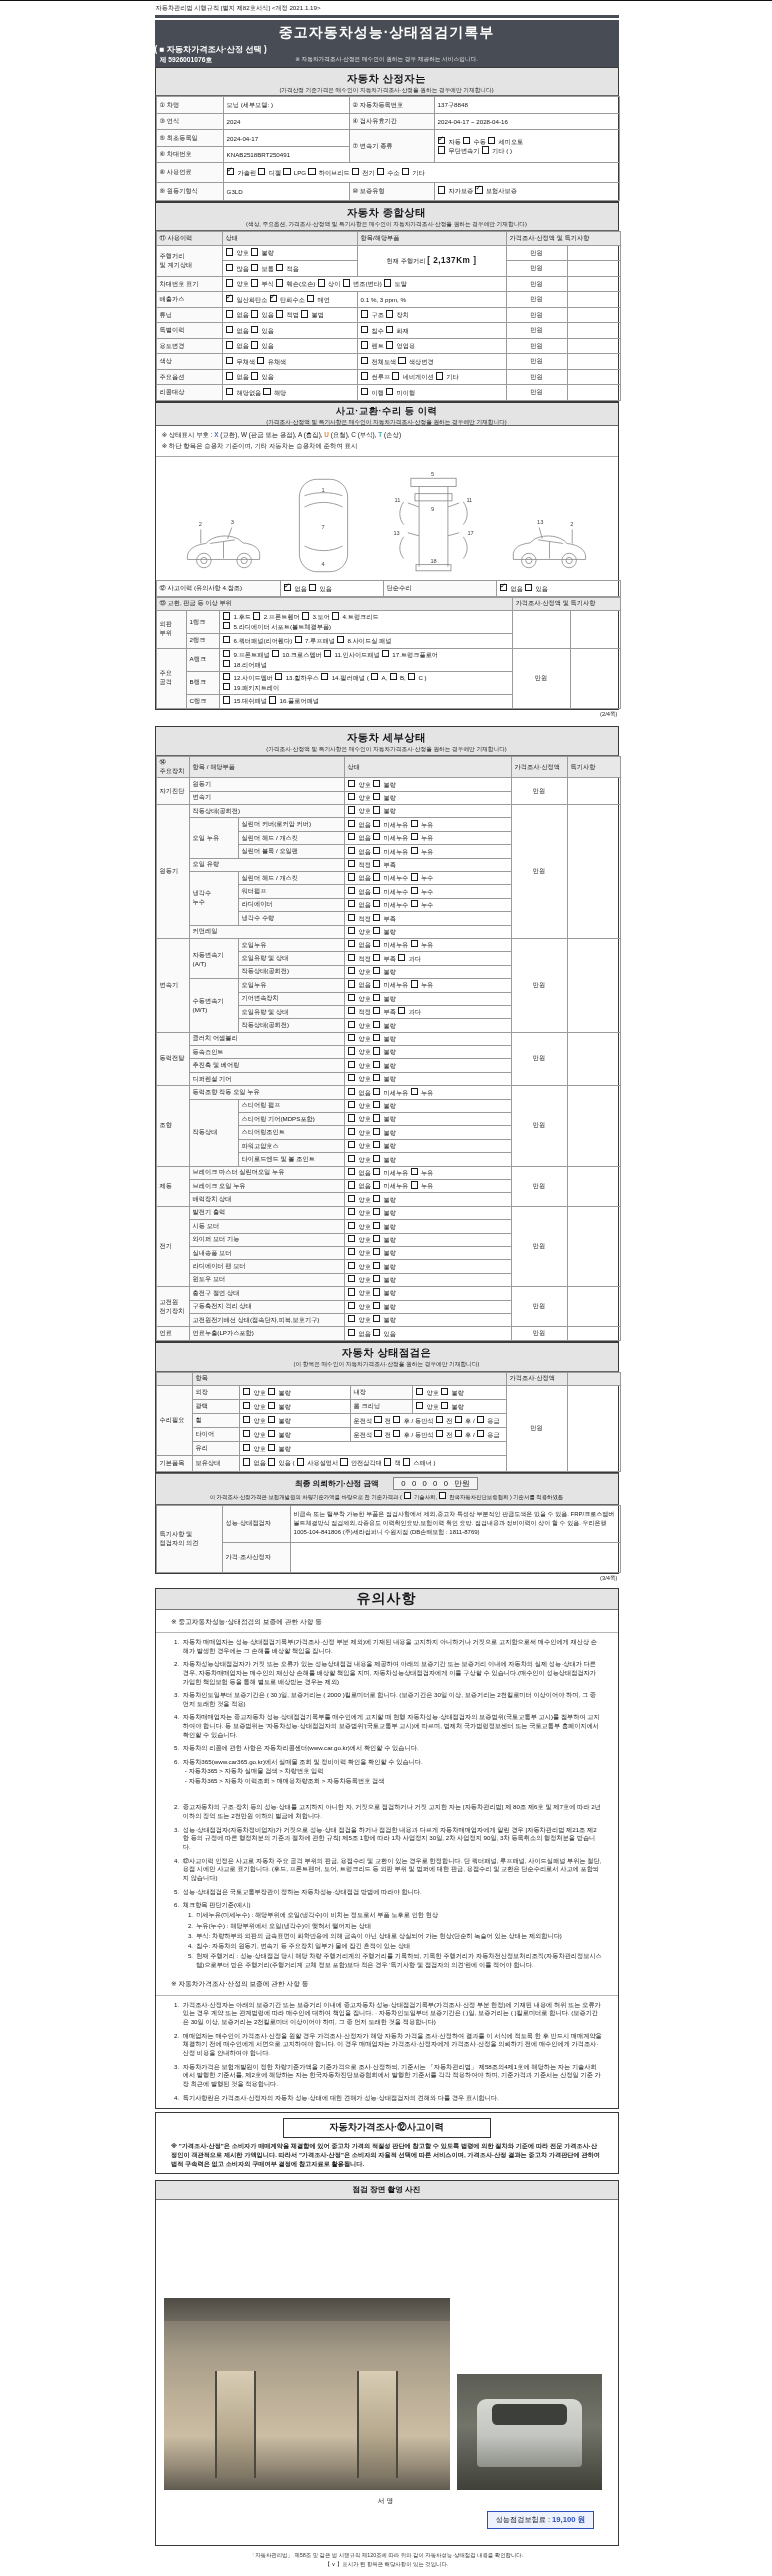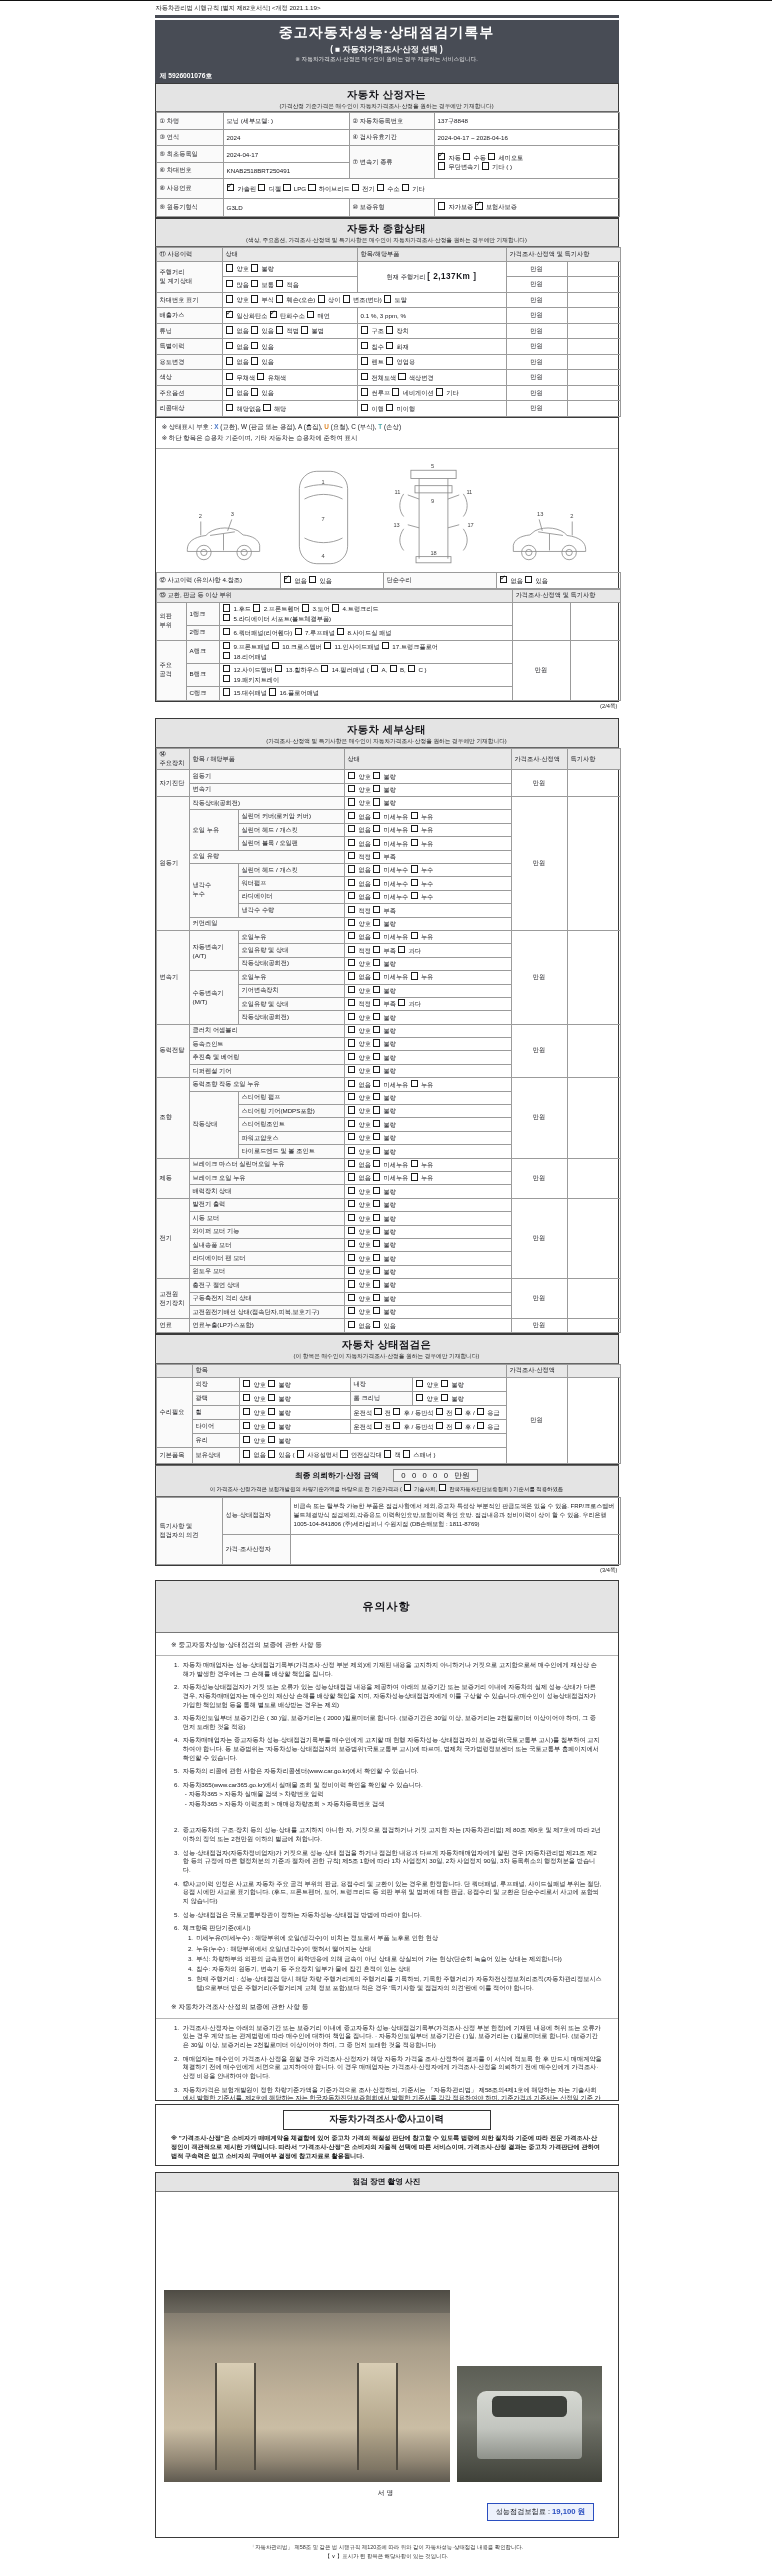--- a/index.html
+++ b/index.html
@@ -5,24 +5,24 @@
   html,body{margin:0;padding:0;}
   body{
     width:773px;height:2576px;overflow:hidden;background:#ffffff;
     font-family:"Liberation Sans","DejaVu Sans",sans-serif;color:#15151a;
     border-top:1px solid #111;box-sizing:border-box;
   }
   .doc{width:464px;margin:0 auto;}
   .topnote{font-size:6.2px;color:#222;padding:3.1px 1px 2.6px 1px;height:8.8px;}
 
   
-  .titleblock{background:#484c55;color:#fff;height:68px;position:relative;box-sizing:border-box;padding-top:8.2px;}
+  .titleblock{background:#484c55;color:#fff;height:52px;position:relative;box-sizing:border-box;padding-top:8.2px;}
   .titleblock .innerline{position:absolute;top:2.6px;left:0;right:0;height:1.5px;background:#fff;}
   .tb-title{text-align:center;font-size:14px;font-weight:bold;letter-spacing:1px;}
-  .tb-sub{text-align:center;font-size:8.2px;font-weight:bold;margin-top:2.1px;}
+  .tb-sub{text-align:left;font-size:8.2px;font-weight:bold;margin-top:2.1px;}
   .tb-note{text-align:center;font-size:5.7px;color:#e8e8e8;margin-top:1.5px;}
   .tb-no{position:absolute;left:5.2px;bottom:2.1px;font-size:6.7px;font-weight:bold;}
 
   
   .band{background:#e4e4e4;border:1px solid #3a3a3a;border-bottom:0.5px solid #666;
         text-align:center;box-sizing:border-box;padding-top:3.6px;}
   .band .h{font-size:10.3px;font-weight:bold;letter-spacing:0.5px;}
   .band .sub{font-size:5.7px;margin-top:1px;color:#222;}
   .boxed{border:1px solid #3a3a3a;border-top:none;box-sizing:border-box;background:#fff;}
 
@@ -48,22 +48,22 @@
   
   .finalband{background:#e4e4e4;border:1px solid #3a3a3a;border-top:0.5px solid #666;border-bottom:0.5px solid #666;
       box-sizing:border-box;height:32px;text-align:center;padding-top:3.6px;}
   .fp-line1{font-size:7.7px;font-weight:bold;}
   .fp-amount{display:inline-block;background:#f4f4f4;border:0.5px solid #888;padding:0.5px 7.2px;margin-left:12px;
       font-size:7.7px;letter-spacing:2.1px;font-weight:normal;}
   .fp-note{font-size:5.4px;margin-top:2.1px;}
 
   
   .notice-box{border:1px solid #3a3a3a;box-sizing:border-box;height:521px;overflow:hidden;background:#fff;}
-  .notice-title{background:#e4e4e4;border-bottom:0.5px solid #777;text-align:center;font-size:11px;font-weight:bold;
-      padding:18px 0;letter-spacing:1px;}
+  .notice-title{background:#e4e4e4;border-bottom:0.5px solid #777;text-align:center;font-size:14px;font-weight:bold;
+      padding:1px 0;letter-spacing:1px;}
   .notice-inner{padding:2.1px 13.4px 5.2px 13.4px;}
   .nheading{border-bottom:0.5px solid #b5b5b5;margin:0 -13.4px;padding:5.7px 15.5px;font-size:6.7px;}
   .ngap{height:8.2px;}
   .nitem{display:flex;gap:3.6px;margin:4.6px 2.1px;font-size:6.2px;line-height:1.42;}
   .nnum{min-width:8.2px;text-align:right;}
   .nbullet{margin:1px 0 0 2.1px;}
   .nsub{margin:1.5px 0 0 4.1px;display:flex;gap:3.1px;}
   .nsubnum{min-width:6.2px;text-align:right;}
 
   
@@ -248,20 +248,24 @@
            <th>리콜대상</th>
            <td><span class="cb"></span> 해당없음   <span class="cb"></span> 해당</td>
            <td><span class="cb"></span> 이행   <span class="cb"></span> 미이행</td>
            <td class="c">만원</td>
             <td></td>
          </tr>
         </tbody>
     </table>
   </div>
 
+  <div class="band" style="height:24px;padding-top:2.1px;">
+    <div class="h" style="font-size:9.3px;">사고·교환·수리 등 이력</div>
+    <div class="sub">(가격조사·산정액 및 특기사항은 매수인이 자동차가격조사·산정을 원하는 경우에만 기재합니다)</div>
+  </div>
   <div class="boxed">
     <div class="legendwrap">
       <div id="legend-line1"><span>※ 상태표시 부호 : </span><span style="color: rgb(74, 120, 200); font-weight: bold;">X</span><span> (교환),  W (판금 또는 용접),  A (흠집),  </span><span style="color: rgb(224, 136, 42); font-weight: bold;">U</span><span> (요철),  C (부식),  </span><span style="color: rgb(73, 168, 168); font-weight: bold;">T</span><span> (손상)</span></div>
       <div>※ 하단 항목은 승용차 기준이며, 기타 자동차는 승용차에 준하여 표시</div>
     </div>
 
     <div class="diagrams">
 
       <svg width="87" height="62" viewBox="0 0 168 120">
         <g stroke="#8a8a8a" stroke-width="1.6" fill="none">

